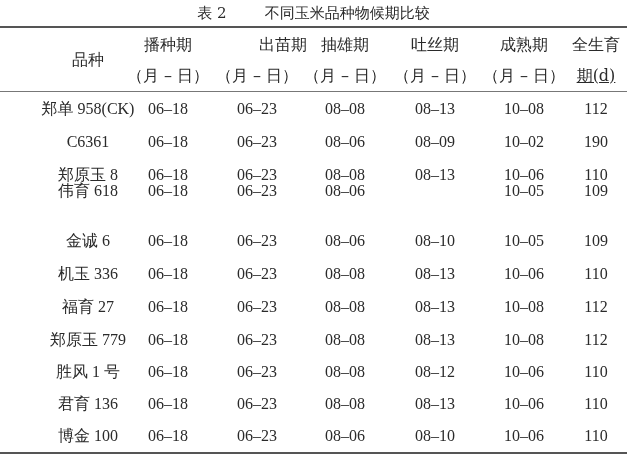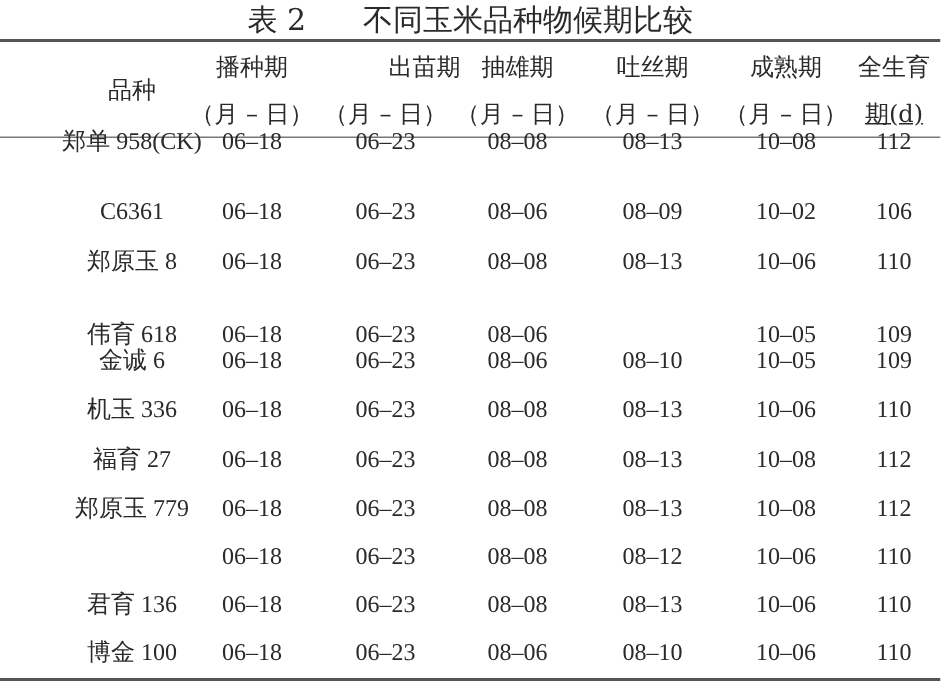--- a/index.html
+++ b/index.html
@@ -1,19 +1,19 @@
 <!DOCTYPE html>
 <html><head>
 <meta charset="utf-8">
 <style>
   html, body { margin: 0; padding: 0; background: #ffffff; }
   body { width: 627px; height: 455px; overflow: hidden; position: relative;
          font-family: "DejaVu Serif", "Liberation Serif", serif; color: #2a2a2a; }
   .caption { position: absolute; top: 2px; left: 0; width: 627px; text-align: center;
-             font-size: 20px; line-height: 22px; }
+             font-size: 15px; line-height: 22px; }
   .caption .num { margin-right: 38px; }
   .rule { position: absolute; left: 0; width: 627px; background: #555; }
   .rule.top { top: 26px; height: 2px; }
   .rule.mid { top: 91px; height: 1px; background:#777; }
   .rule.bot { top: 452px; height: 2px; }
   .cell { position: absolute; text-align: center; font-size: 16px; white-space: nowrap; }
   .hdr { font-size: 16px; line-height: 31px; }
   .row { position: absolute; left: 0; width: 627px; height: 32px; }
   .row .c { position: absolute; top: 0; line-height: 32px; text-align: center; font-size: 16px; font-family: "Liberation Serif", "DejaVu Serif", serif; }
   .c0 { left: 0; width: 148px; margin-left: 14px; }
@@ -39,61 +39,61 @@
 
   <div class="cell hdr c1" style="top:29px;">播种期</div>
   <div class="cell hdr c1" style="top:60px;">（月 – 日）</div>
 
   <div class="cell hdr c2" style="top:29px;text-align:right;">出苗期</div>
   <div class="cell hdr c2" style="top:60px;">（月 – 日）</div>
 
   <div class="cell hdr c3" style="top:29px;">抽雄期</div>
   <div class="cell hdr c3" style="top:60px;">（月 – 日）</div>
 
-  <div class="cell hdr c4" style="top:29px;">吐丝期</div>
+  <div class="cell hdr c4" style="top:29px;font-family:Liberation Serif, serif;">吐丝期</div>
   <div class="cell hdr c4" style="top:60px;">（月 – 日）</div>
 
   <div class="cell hdr c5" style="top:29px;">成熟期</div>
   <div class="cell hdr c5" style="top:60px;">（月 – 日）</div>
 
   <div class="cell hdr c6" style="top:29px;">全生育</div>
   <div class="cell hdr c6" style="top:60px;text-decoration:underline;">期(d)</div>
 </div>
 
 <div class="rule mid"></div>
 
 <div>
-  <div class="row" style="top:79px;">
+  <div class="row" style="top:93px;">
     <span class="c c0 name">郑单 958(CK)</span>
     <span class="c c1">06–18</span>
     <span class="c c2">06–23</span>
     <span class="c c3">08–08</span>
     <span class="c c4">08–13</span>
     <span class="c c5">10–08</span>
     <span class="c c6">112</span>
   </div>
   <div class="row" style="top:126px;padding-left:19px;">
     <span class="c c0 name">C6361</span>
     <span class="c c1">06–18</span>
     <span class="c c2">06–23</span>
     <span class="c c3">08–06</span>
     <span class="c c4">08–09</span>
     <span class="c c5">10–02</span>
-    <span class="c c6">106</span>
+    <span class="c c6">190</span>
   </div>
   <div class="row" style="top:159px;">
     <span class="c c0 name">郑原玉 8</span>
     <span class="c c1">06–18</span>
     <span class="c c2">06–23</span>
     <span class="c c3">08–08</span>
     <span class="c c4">08–13</span>
     <span class="c c5">10–06</span>
     <span class="c c6">110</span>
   </div>
-  <div class="row" style="top:208px;text-decoration:underline;">
+  <div class="row" style="top:175px;text-decoration:underline;">
     <span class="c c0 name">伟育 618</span>
     <span class="c c1">06–18</span>
     <span class="c c2">06–23</span>
     <span class="c c3">08–06</span>
     <span class="c c5">10–05</span>
     <span class="c c6">109</span>
   </div>
   <div class="row" style="top:225px;">
     <span class="c c0 name">金诚 6</span>
     <span class="c c1">06–18</span>
@@ -124,20 +124,21 @@
   <div class="row" style="top:324px;">
     <span class="c c0 name">郑原玉 779</span>
     <span class="c c1">06–18</span>
     <span class="c c2">06–23</span>
     <span class="c c3">08–08</span>
     <span class="c c4">08–13</span>
     <span class="c c5">10–08</span>
     <span class="c c6">112</span>
   </div>
   <div class="row" style="top:356px;">
+    <span class="c c0 name">胜风 1 号</span>
     <span class="c c1">06–18</span>
     <span class="c c2">06–23</span>
     <span class="c c3">08–08</span>
     <span class="c c4">08–12</span>
     <span class="c c5">10–06</span>
     <span class="c c6">110</span>
   </div>
   <div class="row" style="top:388px;">
     <span class="c c0 name">君育 136</span>
     <span class="c c1">06–18</span>

